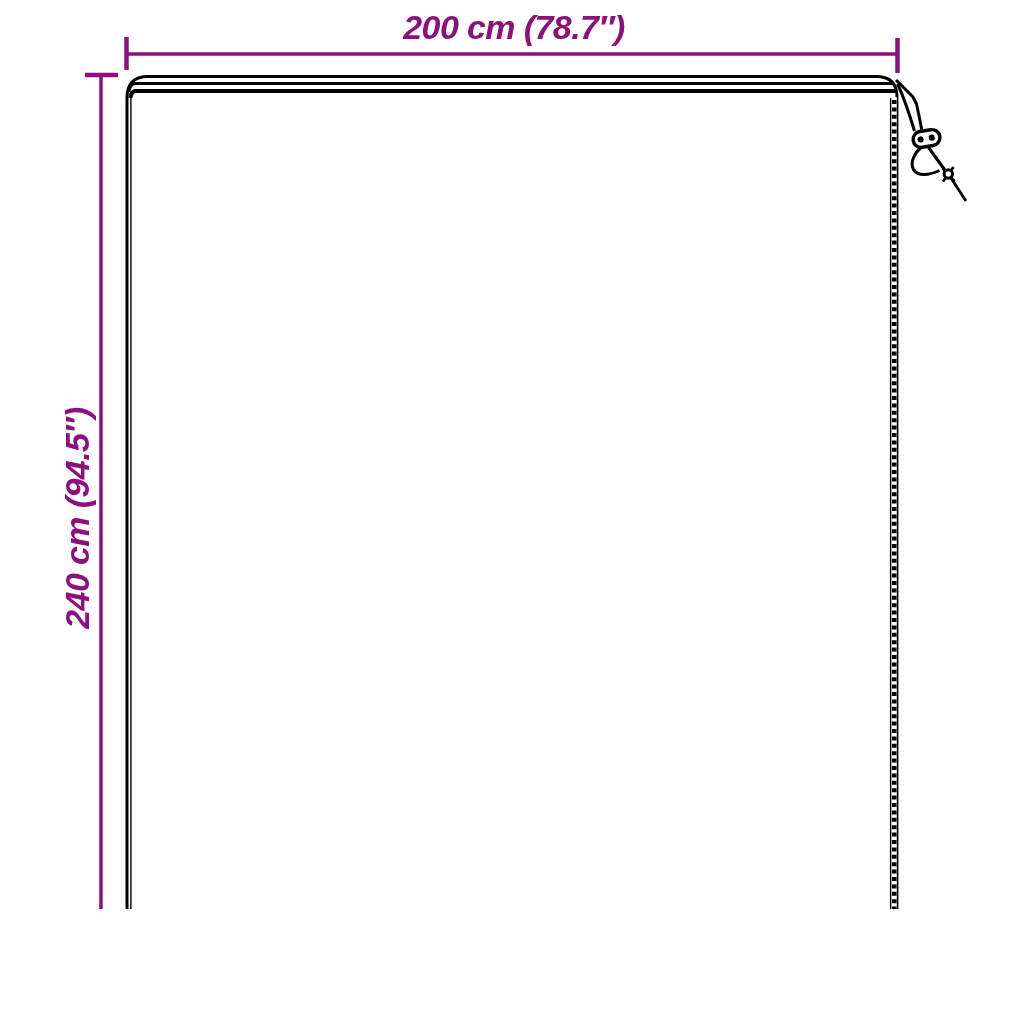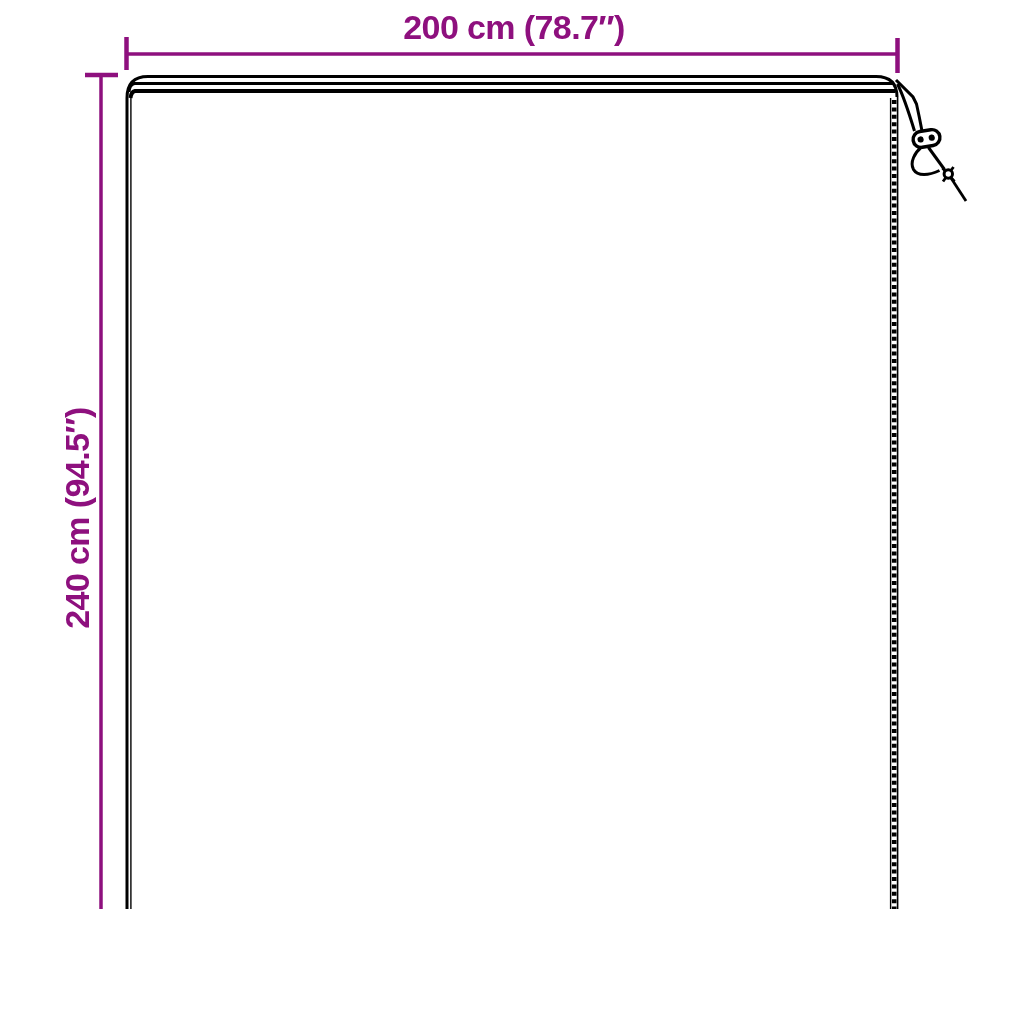--- a/index.html
+++ b/index.html
@@ -11,20 +11,21 @@
     margin:0;padding:0;
     width:1024px;height:1024px;
     background:var(--background);
     font-family:"Liberation Sans",sans-serif;
   }
   .stage{
     position:relative;
     width:1024px;height:909px;
     overflow:hidden;
     background:var(--background);
+    font-style:italic;
   }
   svg.diagram{position:absolute;left:0;top:0;}
   .k{stroke:var(--line);}
   .a{stroke:var(--accent);}
   .bg-fill{fill:var(--background);}
   .line-fill{fill:var(--line);stroke:none;}
   .label{
     position:absolute;
     font-weight:700;
     font-size:34px;

